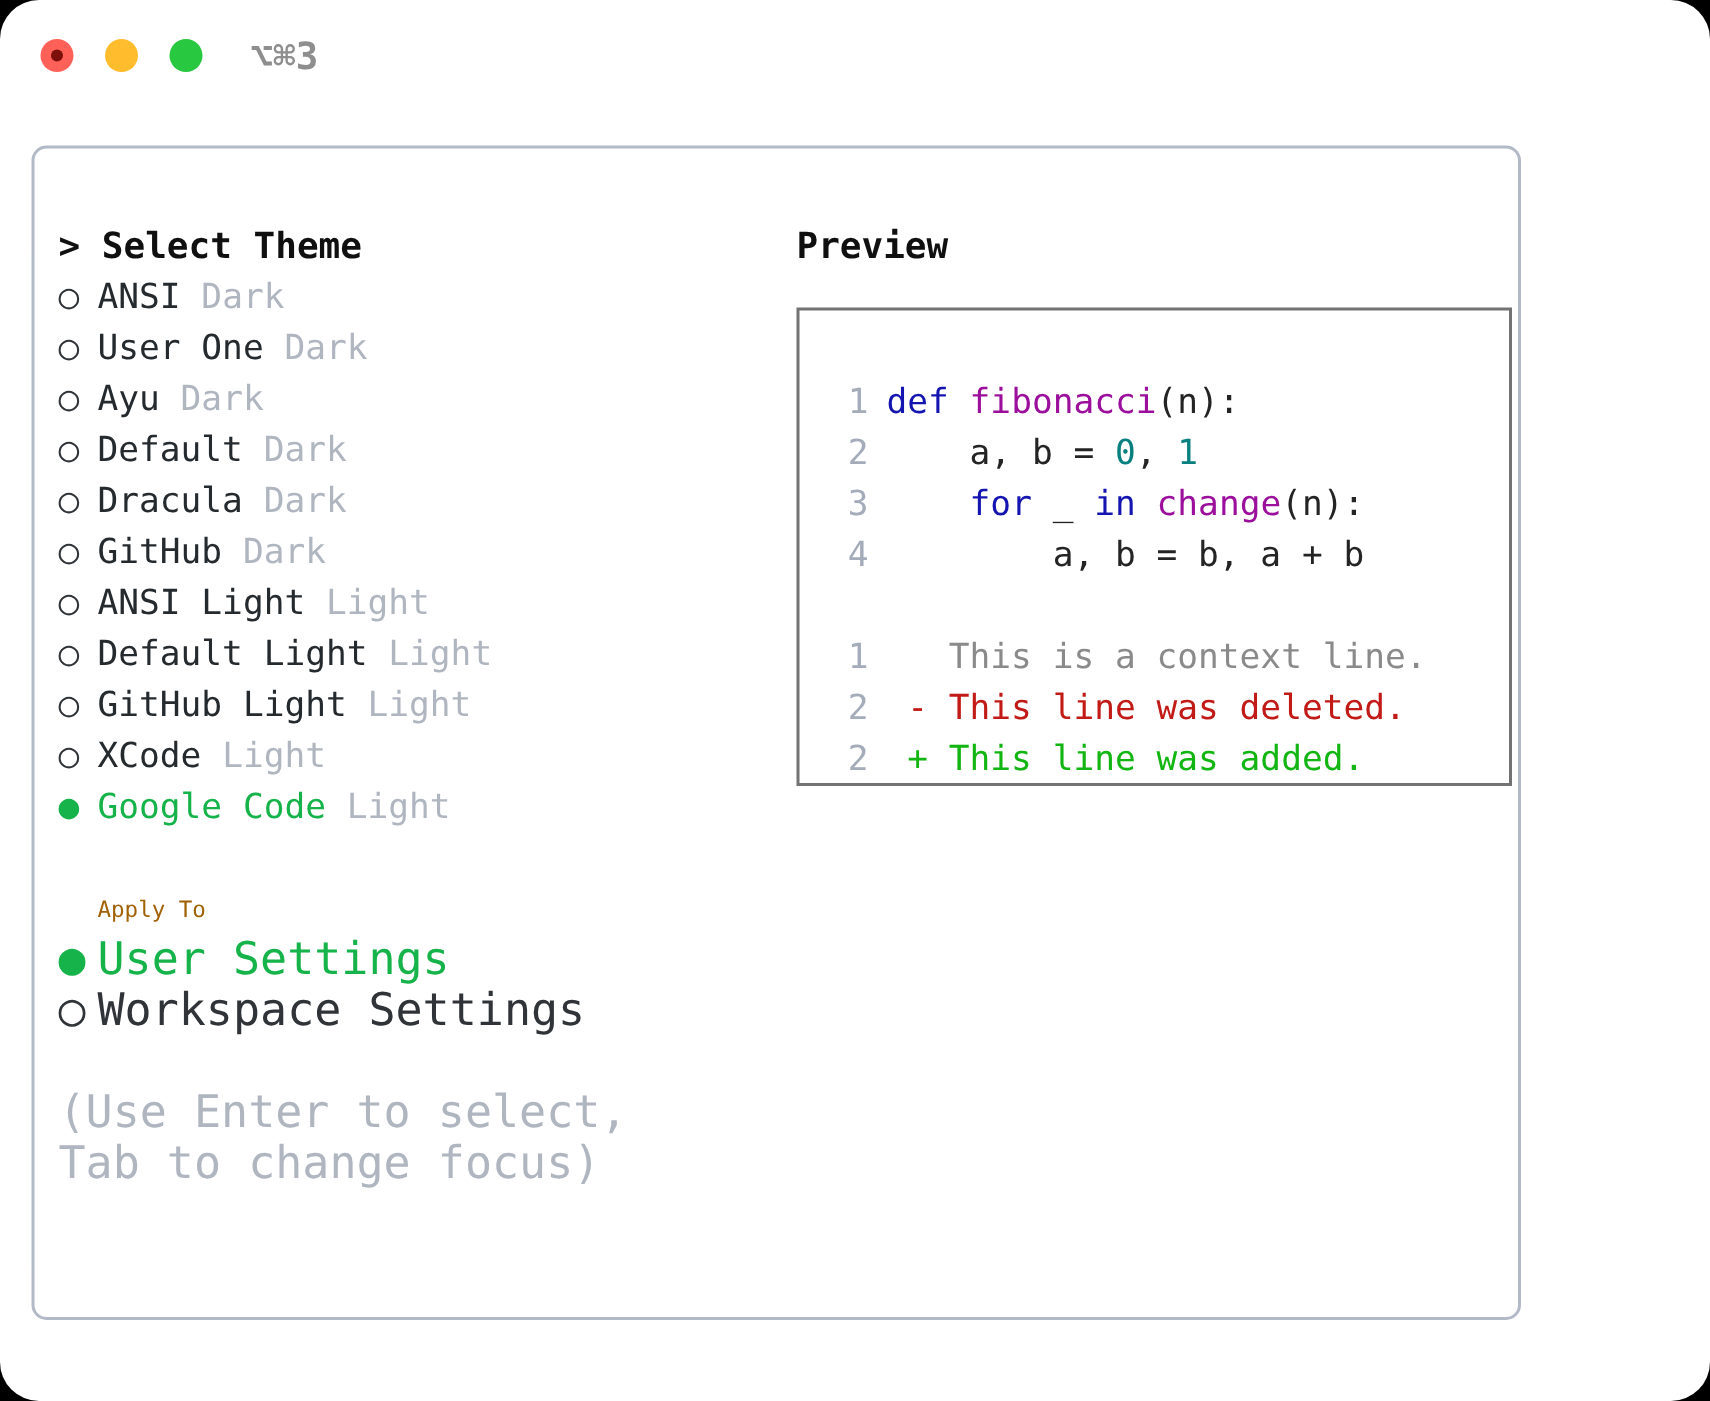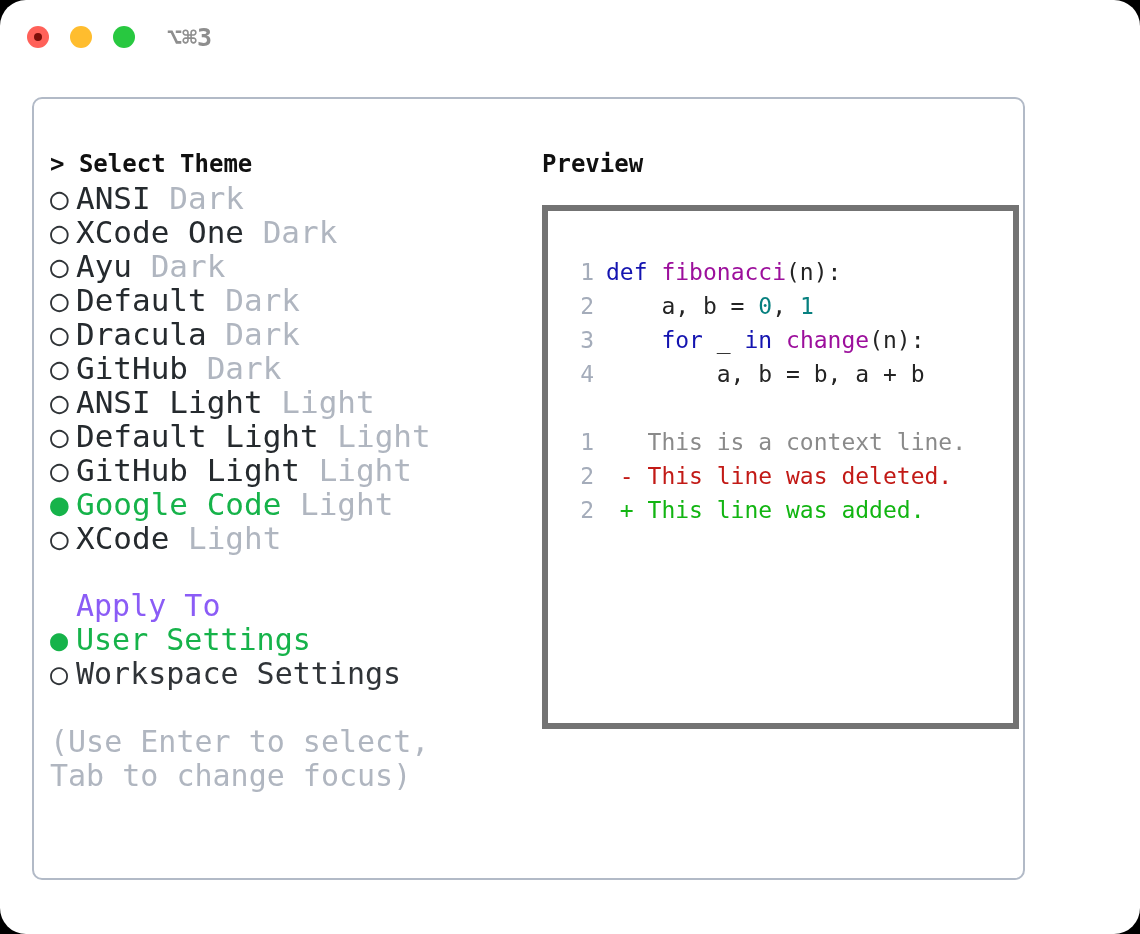--- a/index.html
+++ b/index.html
@@ -65,59 +65,58 @@
 
   
   #main-panel {
     position: absolute;
     left: 21px; top: 97px;
     width: 993px;
     height: 783px;
     border: 2px solid #b2bac7;
     border-radius: 10px;
     background: #ffffff;
-    margin-left: 11px;
   }
 
   
   #theme-column {
     position: absolute;
     left: 16px; top: 48px;
     width: 430px;
   }
 
   .list-header {
     font-size: 24px;
     font-weight: bold;
     color: #101010;
     line-height: 34px;
     white-space: pre;
   }
 
   .theme-row {
-    font-size: 31px;
+    font-size: 23px;
     line-height: 34px;
     color: #303438;
     white-space: pre;
     display: block;
   }
   .bullet {
     display: inline-block;
     width: 26px;
     color: #303438;
   }
   .theme-row.selected .bullet { color: #16b34a; }
   .theme-name { color: #252a2e; }
   .theme-row.selected .theme-name { color: #16b34a; }
   .theme-variant { color: #b0b6c0; }
 
   #apply-section { margin-top: 34px; }
   .apply-header {
-    font-size: 30px;
-    color: #8b5cf6;
+    font-size: 15px;
+    color: #a16207;
     line-height: 34px;
     white-space: pre;
     padding-left: 26px;
   }
   .apply-row {
     font-size: 30px;
     line-height: 34px;
     color: #303438;
     white-space: pre;
     display: block;
@@ -142,22 +141,22 @@
   #preview-title {
     font-size: 24px;
     font-weight: bold;
     color: #101010;
     line-height: 34px;
     margin-bottom: 24px;
   }
 
   #code-box {
     width: 477px;
-    height: 524px;
-    border: 6px solid #737373;
+    height: 319px;
+    border: 2px solid #737373;
     background: #ffffff;
     padding: 44px 0 0 0;
   }
 
   .code-line {
     font-size: 23px;
     line-height: 34px;
     white-space: pre;
     padding-left: 18px;
   }
@@ -191,30 +190,30 @@
     </div>
     <div id="shortcut-label">⌥⌘3</div>
   </div>
 
   <div id="main-panel">
 
     <div id="theme-column">
       <div class="list-header">&gt; Select Theme</div>
       <div id="theme-list">
           <div class="theme-row"><span class="bullet">○</span><span class="theme-name">ANSI</span><span class="theme-variant"> Dark</span></div>
-          <div class="theme-row"><span class="bullet">○</span><span class="theme-name">XCode One</span><span class="theme-variant"> Dark</span></div>
+          <div class="theme-row"><span class="bullet">○</span><span class="theme-name">User One</span><span class="theme-variant"> Dark</span></div>
           <div class="theme-row"><span class="bullet">○</span><span class="theme-name">Ayu</span><span class="theme-variant"> Dark</span></div>
           <div class="theme-row"><span class="bullet">○</span><span class="theme-name">Default</span><span class="theme-variant"> Dark</span></div>
           <div class="theme-row"><span class="bullet">○</span><span class="theme-name">Dracula</span><span class="theme-variant"> Dark</span></div>
           <div class="theme-row"><span class="bullet">○</span><span class="theme-name">GitHub</span><span class="theme-variant"> Dark</span></div>
           <div class="theme-row"><span class="bullet">○</span><span class="theme-name">ANSI Light</span><span class="theme-variant"> Light</span></div>
           <div class="theme-row"><span class="bullet">○</span><span class="theme-name">Default Light</span><span class="theme-variant"> Light</span></div>
           <div class="theme-row"><span class="bullet">○</span><span class="theme-name">GitHub Light</span><span class="theme-variant"> Light</span></div>
+          <div class="theme-row"><span class="bullet">○</span><span class="theme-name">XCode</span><span class="theme-variant"> Light</span></div>
           <div class="theme-row selected"><span class="bullet">●</span><span class="theme-name">Google Code</span><span class="theme-variant"> Light</span></div>
-          <div class="theme-row"><span class="bullet">○</span><span class="theme-name">XCode</span><span class="theme-variant"> Light</span></div>
         </div>
 
       <div id="apply-section">
         <div class="apply-header">Apply To</div>
         <div id="apply-list">
             <div class="apply-row selected"><span class="bullet">●</span><span class="apply-label">User Settings</span></div>
             <div class="apply-row"><span class="bullet">○</span><span class="apply-label">Workspace Settings</span></div>
           </div>
       </div>
 

